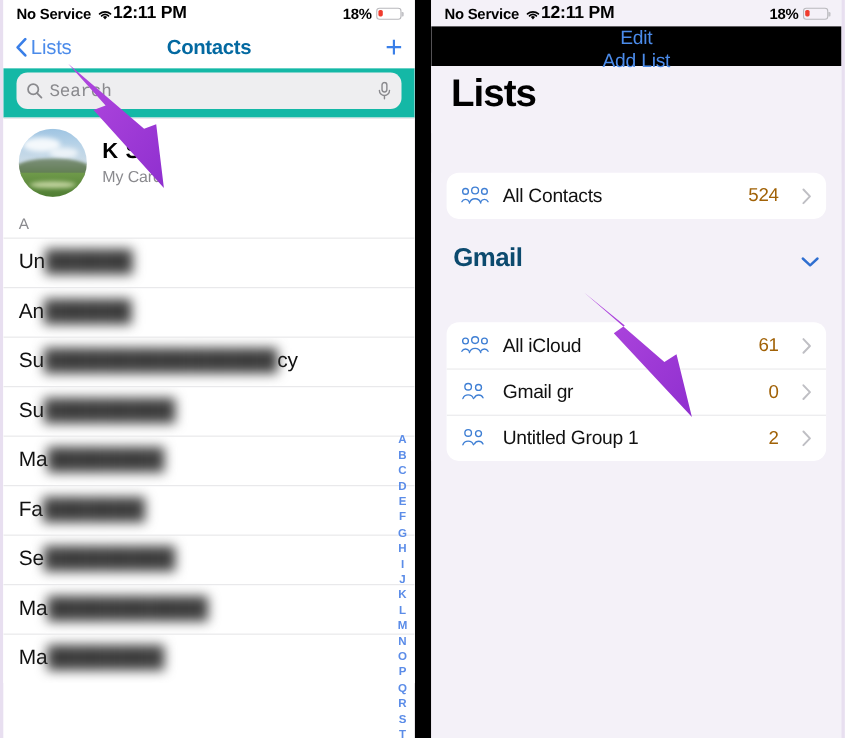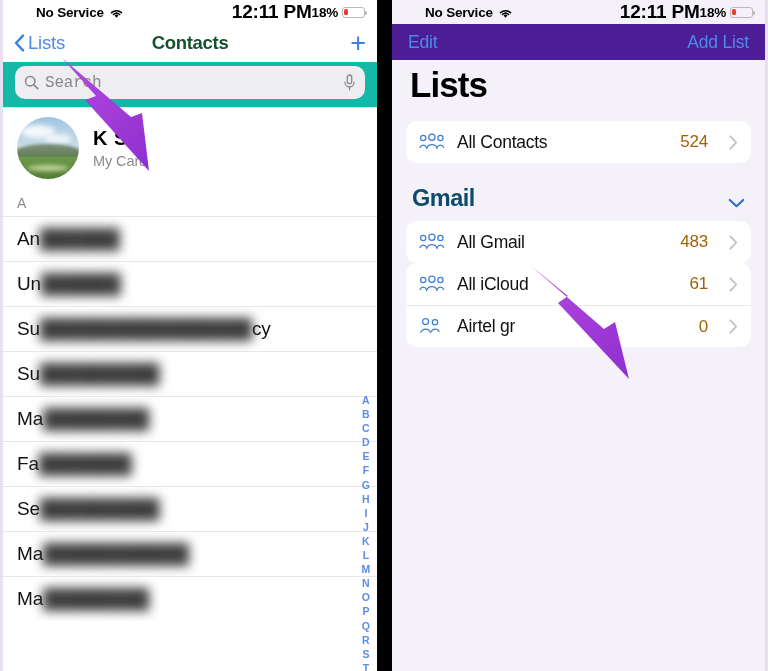--- a/index.html
+++ b/index.html
@@ -16,26 +16,25 @@
   .panel { position:relative; overflow:hidden; }
   .panel-left  { width:377px; height:671px; background:#ffffff; border-left:3px solid #e8dff0; }
   .divider     { width:15px; height:671px; background:#000000; }
   .panel-right { width:376px; height:671px; background:#f4f1f8; border-right:3px solid #e8dff0; }
 
   
   .statusbar {
     height:24px; display:flex; align-items:center;
     padding:0 12px; font-size:13.5px; font-weight:700; color:#000;
     letter-spacing:-0.2px;
-    margin-left:21px;
   }
   .panel-left .statusbar { background:#ffffff; }
   .panel-right .statusbar { background:#f4f1f8; }
   .sb-left { display:flex; align-items:center; gap:5px; flex:0 0 auto; }
-  .sb-center { flex:1; text-align:right; font-size:19px; font-weight:700; }
+  .sb-center { flex:1; text-align:left; font-size:16px; font-weight:700; }
   .sb-right { display:flex; align-items:center; gap:4px; flex:0 0 auto; }
   .wifi { display:inline-block; width:15px; height:11px; }
   .battery {
     width:23px; height:11px; border:1.3px solid #b9b9bd; border-radius:3px;
     position:relative; display:inline-block;
   }
   .battery::after {
     content:""; position:absolute; right:-3.2px; top:3px;
     width:2px; height:4px; background:#c3c3c7; border-radius:0 1px 1px 0;
   }
@@ -47,21 +46,21 @@
   
   .navbar {
     height:38px; display:flex; align-items:center; padding:0 11px;
     position:relative; background:#fff;
   }
   .nav-back { display:flex; align-items:center; gap:3px; color:#3a7fe8; cursor:pointer; }
   .nav-back-chev { width:11px; height:18px; }
   .nav-back-label { font-size:18.5px; color:#4b8bea; letter-spacing:-0.2px; }
   .nav-title {
     position:absolute; left:0; right:0; text-align:center;
-    font-size:18.5px; font-weight:700; color:#14532d; letter-spacing:-0.3px;
+    font-size:18.5px; font-weight:700; color:#0369a1; letter-spacing:-0.3px;
     pointer-events:none;
   }
   .nav-plus { margin-left:auto; color:#3a7fe8; font-size:27px; line-height:1;
               font-weight:300; cursor:pointer; z-index:2; }
 
   
   .search-wrap { padding:4px 12px 8px 12px; background:#14b8a6;font-family:Liberation Mono, monospace; }
   .search-bar {
     height:33px; background:#eeeef0; border-radius:10px;
     display:flex; align-items:center; padding:0 9px; gap:6px;
@@ -114,31 +113,31 @@
   .alpha-index {
     position:absolute; right:4px; top:202px; width:14px;
     display:flex; flex-direction:column; align-items:center;
     font-size:10.5px; font-weight:600; color:#5b8ce8; line-height:14.1px;
     letter-spacing:0.2px; z-index:5;
   }
 
   
   .r-navbar {
     height:36px; display:flex; align-items:center; justify-content:space-between;
-    padding:0 16px; background:#4c1d95;
+    padding:0 16px; background:#000000;flex-direction:column;
   }
   .r-nav-btn { font-size:17.5px; color:#4b8bea; letter-spacing:-0.2px; cursor:pointer; }
   .r-title {
     font-size:35px; font-weight:700; color:#000; letter-spacing:-0.9px;
     padding:5px 18px 16px 18px; background:#f4f1f8;
   }
 
   
   .r-body { padding:0 14px; background:#f4f1f8; }
-  .card { background:#fff; border-radius:11px; overflow:hidden; }
+  .card { background:#fff; border-radius:11px; overflow:hidden;margin-top:36px; }
   .lrow {
     height:42px; display:flex; align-items:center; padding:0 13px; gap:12px;
     cursor:pointer;
   }
   .lrow + .lrow { border-top:1px solid #e9e9eb; }
   .lrow-icon { width:26px; height:19px; flex:0 0 auto; }
   .lrow-label { flex:1; font-size:17.5px; color:#111; letter-spacing:-0.25px; }
   .lrow-count { font-size:17px; color:#a16207; letter-spacing:-0.2px; }
   .lrow-chev { width:9px; height:15px; margin-left:9px; flex:0 0 auto; }
 
@@ -223,25 +222,25 @@
       <div class="mycard-text">
         <div class="mycard-name">K S</div>
         <div class="mycard-sub">My Card</div>
       </div>
     </div>
 
     <div class="contact-list">
       <div class="section-head">A</div>
       <div id="contacts-host">
           <div class="contact-row">
+            <span class="c-clear">Un</span>
+            <span class="c-blur">██████</span>
+          </div>
+          <div class="contact-row">
             <span class="c-clear">An</span>
-            <span class="c-blur">██████</span>
-          </div>
-          <div class="contact-row">
-            <span class="c-clear">Un</span>
             <span class="c-blur">██████</span>
           </div>
           <div class="contact-row">
             <span class="c-clear">Su</span>
             <span class="c-blur">████████████████</span>
             <span class="c-tail">cy</span>
           </div>
           <div class="contact-row">
             <span class="c-clear">Su</span>
             <span class="c-blur">█████████</span>
@@ -352,52 +351,48 @@
           <div class="card">
             <div class="lrow">
               <span class="lrow-icon"><svg viewBox="0 0 26 19" width="26" height="19">
                   <circle cx="4.2" cy="5" r="2.6" stroke="#3f7fd4" stroke-width="1.25" fill="none"></circle>
                   <circle cx="12.9" cy="4.2" r="3.1" stroke="#3f7fd4" stroke-width="1.25" fill="none"></circle>
                   <circle cx="21.4" cy="5" r="2.6" stroke="#3f7fd4" stroke-width="1.25" fill="none"></circle>
                   <path d="M0.9 14.4 a3.6 3.6 0 0 1 6.6 0" stroke="#3f7fd4" stroke-width="1.25" fill="none" stroke-linecap="round"></path>
                   <path d="M7.7 15.6 a5.4 5.4 0 0 1 10.4 0" stroke="#3f7fd4" stroke-width="1.25" fill="none" stroke-linecap="round"></path>
                   <path d="M18.1 14.4 a3.6 3.6 0 0 1 6.6 0" stroke="#3f7fd4" stroke-width="1.25" fill="none" stroke-linecap="round"></path>
                 </svg></span>
-              <span class="lrow-label">All Gmail</span>
-              <span class="lrow-count">483</span>
-              <span class="lrow-chev"><svg viewBox="0 0 9 15" width="9" height="15">
-                  <path d="M1.4 1.3 L7.3 7.5 L1.4 13.7" stroke="#bfbfc4" stroke-width="1.8" fill="none" stroke-linecap="round" stroke-linejoin="round"></path>
-                </svg></span>
-            </div>
-          </div>
-          <div class="card">
-            <div class="lrow">
-              <span class="lrow-icon"><svg viewBox="0 0 26 19" width="26" height="19">
-                  <circle cx="4.2" cy="5" r="2.6" stroke="#3f7fd4" stroke-width="1.25" fill="none"></circle>
-                  <circle cx="12.9" cy="4.2" r="3.1" stroke="#3f7fd4" stroke-width="1.25" fill="none"></circle>
-                  <circle cx="21.4" cy="5" r="2.6" stroke="#3f7fd4" stroke-width="1.25" fill="none"></circle>
-                  <path d="M0.9 14.4 a3.6 3.6 0 0 1 6.6 0" stroke="#3f7fd4" stroke-width="1.25" fill="none" stroke-linecap="round"></path>
-                  <path d="M7.7 15.6 a5.4 5.4 0 0 1 10.4 0" stroke="#3f7fd4" stroke-width="1.25" fill="none" stroke-linecap="round"></path>
-                  <path d="M18.1 14.4 a3.6 3.6 0 0 1 6.6 0" stroke="#3f7fd4" stroke-width="1.25" fill="none" stroke-linecap="round"></path>
-                </svg></span>
               <span class="lrow-label">All iCloud</span>
               <span class="lrow-count">61</span>
               <span class="lrow-chev"><svg viewBox="0 0 9 15" width="9" height="15">
                   <path d="M1.4 1.3 L7.3 7.5 L1.4 13.7" stroke="#bfbfc4" stroke-width="1.8" fill="none" stroke-linecap="round" stroke-linejoin="round"></path>
                 </svg></span>
             </div>
             <div class="lrow">
               <span class="lrow-icon"><svg viewBox="0 0 26 19" width="26" height="19">
                   <circle cx="6.6" cy="4.6" r="3" stroke="#3f7fd4" stroke-width="1.25" fill="none"></circle>
                   <circle cx="16" cy="5.2" r="2.7" stroke="#3f7fd4" stroke-width="1.25" fill="none"></circle>
                   <path d="M1.8 15.4 a5.1 5.1 0 0 1 9.6 0" stroke="#3f7fd4" stroke-width="1.25" fill="none" stroke-linecap="round"></path>
                   <path d="M12.3 14.6 a4.3 4.3 0 0 1 7.8 0" stroke="#3f7fd4" stroke-width="1.25" fill="none" stroke-linecap="round"></path>
                 </svg></span>
-              <span class="lrow-label">Airtel gr</span>
+              <span class="lrow-label">Gmail gr</span>
               <span class="lrow-count">0</span>
+              <span class="lrow-chev"><svg viewBox="0 0 9 15" width="9" height="15">
+                  <path d="M1.4 1.3 L7.3 7.5 L1.4 13.7" stroke="#bfbfc4" stroke-width="1.8" fill="none" stroke-linecap="round" stroke-linejoin="round"></path>
+                </svg></span>
+            </div>
+            <div class="lrow">
+              <span class="lrow-icon"><svg viewBox="0 0 26 19" width="26" height="19">
+                  <circle cx="6.6" cy="4.6" r="3" stroke="#3f7fd4" stroke-width="1.25" fill="none"></circle>
+                  <circle cx="16" cy="5.2" r="2.7" stroke="#3f7fd4" stroke-width="1.25" fill="none"></circle>
+                  <path d="M1.8 15.4 a5.1 5.1 0 0 1 9.6 0" stroke="#3f7fd4" stroke-width="1.25" fill="none" stroke-linecap="round"></path>
+                  <path d="M12.3 14.6 a4.3 4.3 0 0 1 7.8 0" stroke="#3f7fd4" stroke-width="1.25" fill="none" stroke-linecap="round"></path>
+                </svg></span>
+              <span class="lrow-label">Untitled Group 1</span>
+              <span class="lrow-count">2</span>
               <span class="lrow-chev"><svg viewBox="0 0 9 15" width="9" height="15">
                   <path d="M1.4 1.3 L7.3 7.5 L1.4 13.7" stroke="#bfbfc4" stroke-width="1.8" fill="none" stroke-linecap="round" stroke-linejoin="round"></path>
                 </svg></span>
             </div>
           </div>
         </div>
     </div>
   </div>
 
   <svg class="arrow-layer" viewBox="0 0 768 671">

